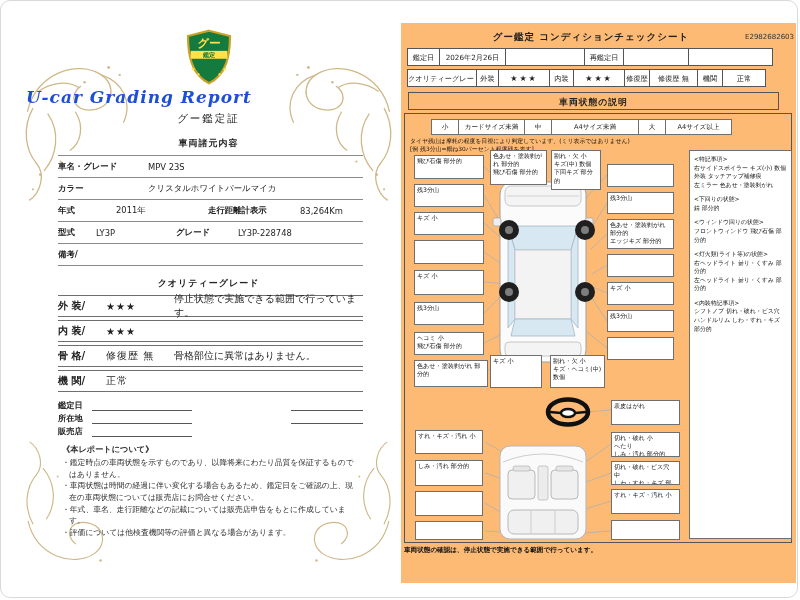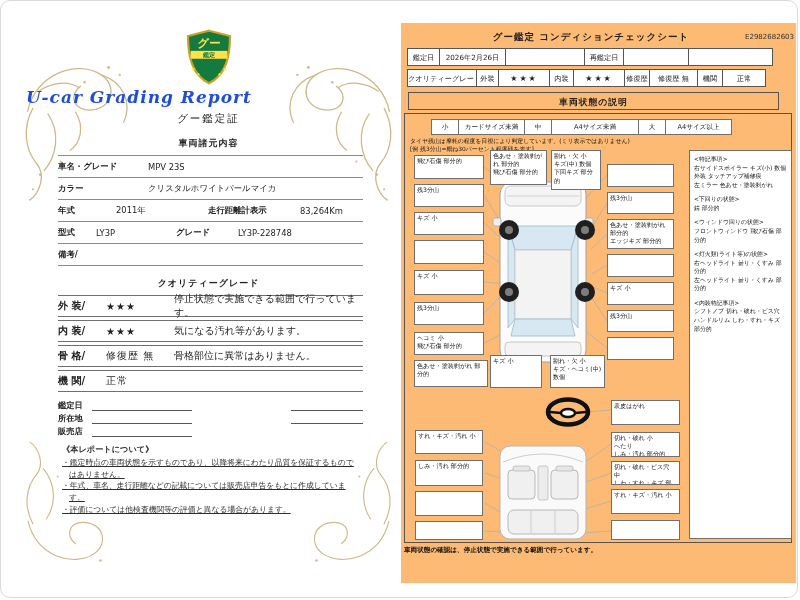--- a/index.html
+++ b/index.html
@@ -30,21 +30,21 @@
   .gv{width:68px;letter-spacing:1px;}
   .gd{flex:1;}
   .fields{margin:6px 28px 0 32px;}
   .field-row{display:flex;align-items:flex-end;height:13px;font-size:8.2px;}
   .fl{font-weight:bold;width:34px;}
   .fline{width:100px;border-bottom:1px solid #555;height:11px;}
   .fspace{flex:1;}
   .fline2{width:72px;border-bottom:1px solid #555;height:11px;}
   .about{margin:7px 36px 0 36px;font-size:7.8px;color:#2e2e2e;}
   .about-h{font-weight:bold;font-size:8.2px;margin-bottom:2px;}
-  .about li{list-style:none;line-height:1.5;text-indent:-7px;padding-left:7px;text-decoration:underline;}
+  .about li{list-style:none;line-height:1.5;text-indent:-7px;padding-left:7px;}
   .about ul{margin:0;padding:0;}
 
   
   .page-right{position:absolute;left:400px;top:22px;width:395px;height:560px;background:#fdba74;}
   .rp-title{position:absolute;top:8px;left:0;width:380px;text-align:center;font-weight:bold;font-size:9.5px;letter-spacing:1px;}
   .rp-code{position:absolute;top:10px;right:2px;font-size:7px;color:#333;}
   .trow{position:absolute;left:7px;display:flex;}
   .t1{top:25px;}
   .t2{top:46px;}
   .tc{border:1px solid #555;margin-left:-1px;height:18px;line-height:18px;text-align:center;font-size:7.2px;box-sizing:border-box;background:#fff;overflow:hidden;white-space:nowrap;}
@@ -174,21 +174,20 @@
       <div class="lp-sec">クオリティーグレード</div>
       <div class="grade">
         <div class="grade-row">
           <span class="gl">外 装/</span>
           <span class="gv">★★★</span>
           <span class="gd">停止状態で実施できる範囲で行っています。</span>
         </div>
         <div class="grade-row">
           <span class="gl">内 装/</span>
           <span class="gv">★★★</span>
-          <span class="gd">気になる汚れ等があります。</span>
         </div>
         <div class="grade-row">
           <span class="gl">骨 格/</span>
           <span class="gv">修復歴 無</span>
           <span class="gd">骨格部位に異常はありません。</span>
         </div>
         <div class="grade-row">
           <span class="gl">機 関/</span>
           <span class="gv">正常</span>
         </div>
@@ -211,20 +210,21 @@
           <span class="fl">販売店</span>
           <span class="fline"></span>
             <span class="fspace"></span>
         </div>
       </div>
 
       <div class="about">
         <div class="about-h">《本レポートについて》</div>
         <ul>
           <li>・鑑定時点の車両状態を示すものであり、以降将来にわたり品質を保証するものではありません。</li>
+          <li>・車両状態は時間の経過に伴い変化する場合もあるため、鑑定日をご確認の上、現在の車両状態については販売店にお問合せください。</li>
           <li>・年式、車名、走行距離などの記載については販売店申告をもとに作成しています。</li>
           <li>・評価については他検査機関等の評価と異なる場合があります。</li>
         </ul>
       </div>
 
     </div>
   </div>
 
   <div class="page-right">
     <div class="rp-title">グー鑑定 コンディションチェックシート</div>

